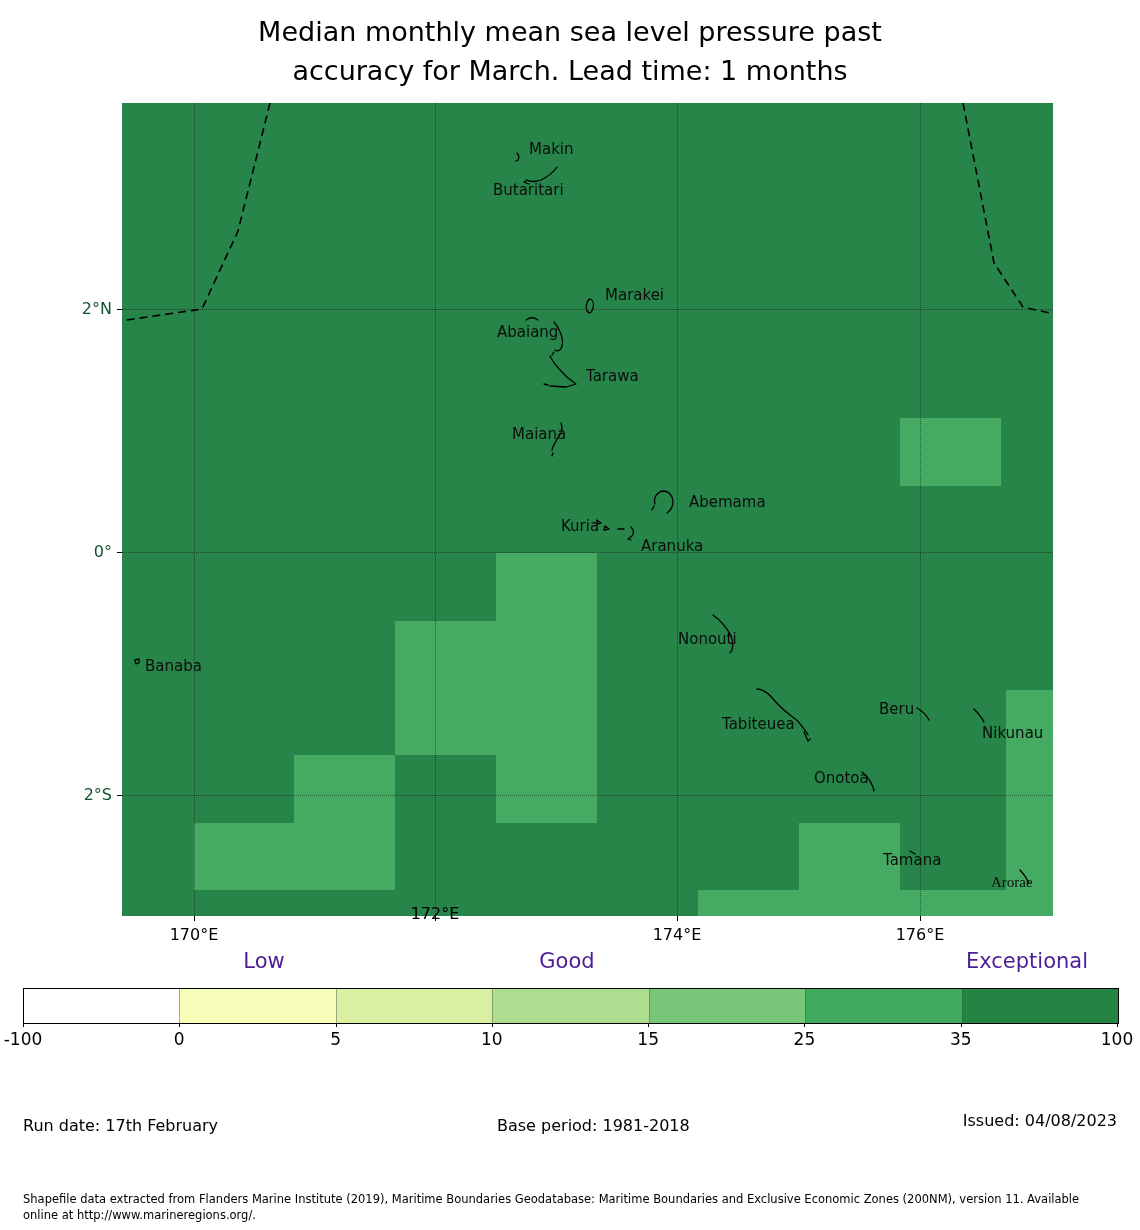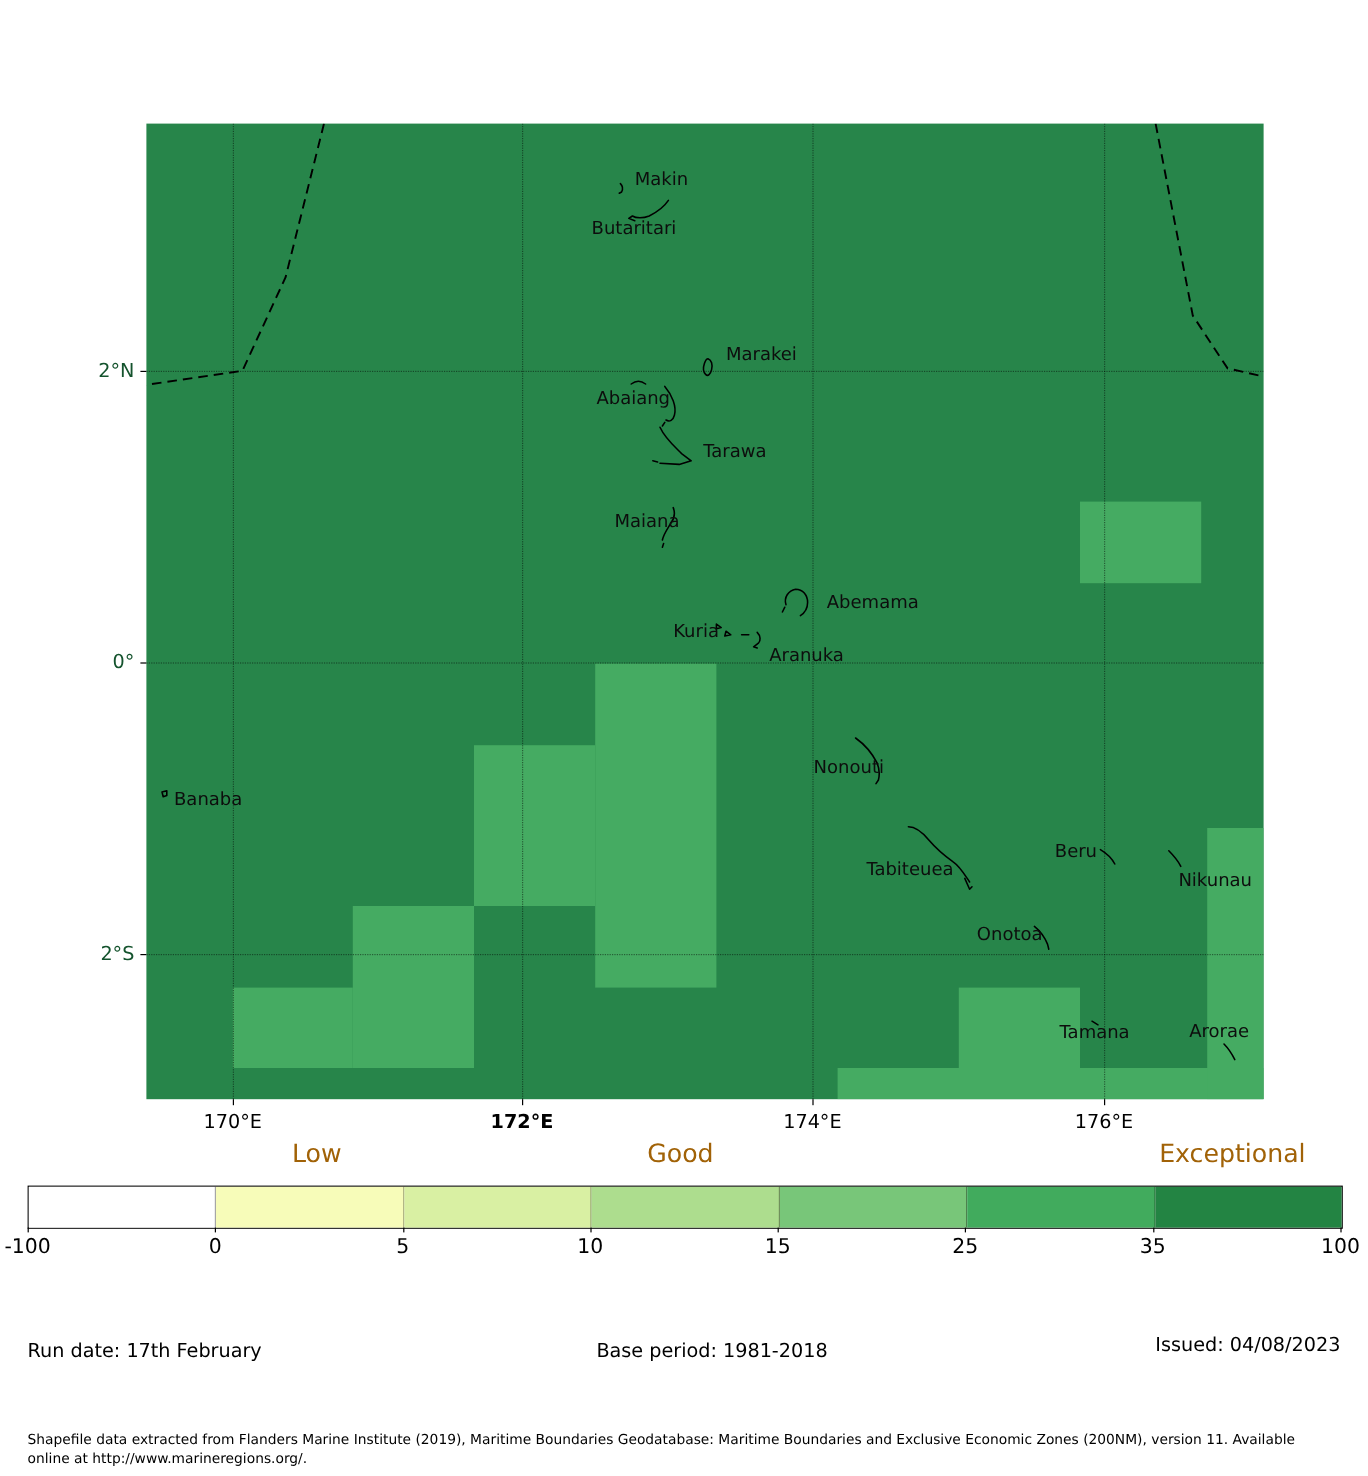--- a/index.html
+++ b/index.html
@@ -10,41 +10,45 @@
   #map{left:122px;top:103px;width:931px;height:813px;overflow:hidden;}
   .patch{position:absolute;}
   .vgrid{position:absolute;top:0;height:813px;width:0;border-left:1px dotted rgba(0,0,0,0.45);}
   .hgrid{position:absolute;left:0;width:931px;height:0;border-top:1px dotted rgba(0,0,0,0.45);}
   #island-svg{position:absolute;left:0;top:0;}
   .island-label{position:absolute;font-size:15px;line-height:16px;color:#0d0d0d;white-space:nowrap;}
   .ytick-label{position:absolute;width:70px;text-align:right;font-size:16px;color:#14532d;}
   .xtick-label{position:absolute;width:80px;text-align:center;font-size:16px;color:#000;}
   .tickmark-x{position:absolute;width:0;height:5px;border-left:1px solid #000;top:916px;}
   .tickmark-y{position:absolute;height:0;width:5px;border-top:1px solid #000;left:117px;}
-  .scale-word{position:absolute;top:949px;width:220px;text-align:center;font-size:21px;color:#a16207;}
+  .scale-word{position:absolute;top:949px;width:220px;text-align:center;font-size:21px;color:#4c1d95;}
   #colorbar{left:23px;top:988px;width:1094px;height:34px;border:1px solid #000;display:flex;}
   .cb-seg{flex:1 1 0;height:100%;border-right:1px solid rgba(0,0,0,0.35);}
   .cb-seg:last-child{border-right:none;}
   .cb-tickmark{position:absolute;top:1023px;width:0;height:4px;border-left:1px solid #000;}
   .cb-ticklabel{position:absolute;top:1029px;width:80px;text-align:center;font-size:17px;color:#000;}
   #cb-title{top:1054px;left:0;width:1140px;text-align:center;font-size:21px;color:#000;}
   .footer-text{position:absolute;white-space:nowrap;color:#000;}
   #run-date{left:23px;top:1116px;font-size:16px;}
   #base-period{left:462px;top:1116px;font-size:16px;margin-left:35px;}
   #issued{right:23px;top:1111px;font-size:16px;}
   #data-source{left:23px;top:1142px;font-size:14px;}
   #copyright{left:23px;top:1162px;font-size:13px;}
   #shapefile1{left:23px;top:1192px;font-size:11.5px;}
   #shapefile2{left:23px;top:1208px;font-size:11.5px;}
 </style>
 </head>
 <body>
 
 <div id="page">
 
+  <div id="title" class="abs">
+    <div>Median monthly mean sea level pressure past</div>
+    <div>accuracy for March. Lead time: 1 months</div>
+  </div>
 
   <div id="map" class="abs" style="background: rgb(39, 133, 74);">
     <div id="map-patches">
         <div class="patch" style="left: 778px; top: 315px; width: 101px; height: 68px; background: rgb(69, 171, 98);"></div>
         <div class="patch" style="left: 374px; top: 450px; width: 101px; height: 270px; background: rgb(69, 171, 98);"></div>
         <div class="patch" style="left: 273px; top: 518px; width: 101px; height: 134px; background: rgb(69, 171, 98);"></div>
         <div class="patch" style="left: 172px; top: 652px; width: 101px; height: 135px; background: rgb(69, 171, 98);"></div>
         <div class="patch" style="left: 72px; top: 720px; width: 100px; height: 67px; background: rgb(69, 171, 98);"></div>
         <div class="patch" style="left: 677px; top: 720px; width: 101px; height: 67px; background: rgb(69, 171, 98);"></div>
         <div class="patch" style="left: 576px; top: 787px; width: 355px; height: 26px; background: rgb(69, 171, 98);"></div>
@@ -94,34 +98,34 @@
         <div class="island-label" style="left: 567px; top: 391px;">Abemama</div>
         <div class="island-label" style="left: 439px; top: 415px;">Kuria</div>
         <div class="island-label" style="left: 519px; top: 435px;">Aranuka</div>
         <div class="island-label" style="left: 556px; top: 528px;">Nonouti</div>
         <div class="island-label" style="left: 23px; top: 555px;">Banaba</div>
         <div class="island-label" style="left: 600px; top: 613px;">Tabiteuea</div>
         <div class="island-label" style="left: 757px; top: 598px;">Beru</div>
         <div class="island-label" style="left: 860px; top: 622px;">Nikunau</div>
         <div class="island-label" style="left: 692px; top: 667px;">Onotoa</div>
         <div class="island-label" style="left: 761px; top: 749px;">Tamana</div>
-        <div class="island-label" style="left: 869px; top: 748px;">Arorae</div>
+        <div class="island-label" style="left: 869px; top: 771px; font-family: Liberation Serif, serif;">Arorae</div>
       </div>
   </div>
 
   <div id="axis-labels">
       <div class="abs ytick-label" style="left: 42px; top: 299px;">2°N</div>
       <div class="tickmark-y" style="top: 309px;"></div>
       <div class="abs ytick-label" style="left: 42px; top: 542px;">0°</div>
       <div class="tickmark-y" style="top: 552px;"></div>
       <div class="abs ytick-label" style="left: 42px; top: 785px;">2°S</div>
       <div class="tickmark-y" style="top: 795px;"></div>
       <div class="abs xtick-label" style="left: 154px; top: 925px;">170°E</div>
       <div class="tickmark-x" style="left: 194px;"></div>
-      <div class="abs xtick-label" style="left: 395px; top: 925px; font-weight: bold;">172°E</div>
+      <div class="abs xtick-label" style="left: 395px; top: 904px;">172°E</div>
       <div class="tickmark-x" style="left: 435px;"></div>
       <div class="abs xtick-label" style="left: 637px; top: 925px;">174°E</div>
       <div class="tickmark-x" style="left: 677px;"></div>
       <div class="abs xtick-label" style="left: 880px; top: 925px;">176°E</div>
       <div class="tickmark-x" style="left: 920px;"></div>
     </div>
 
   <div id="scale-words">
       <div class="scale-word" style="left: 154px;">Low</div>
       <div class="scale-word" style="left: 457px;">Good</div>

